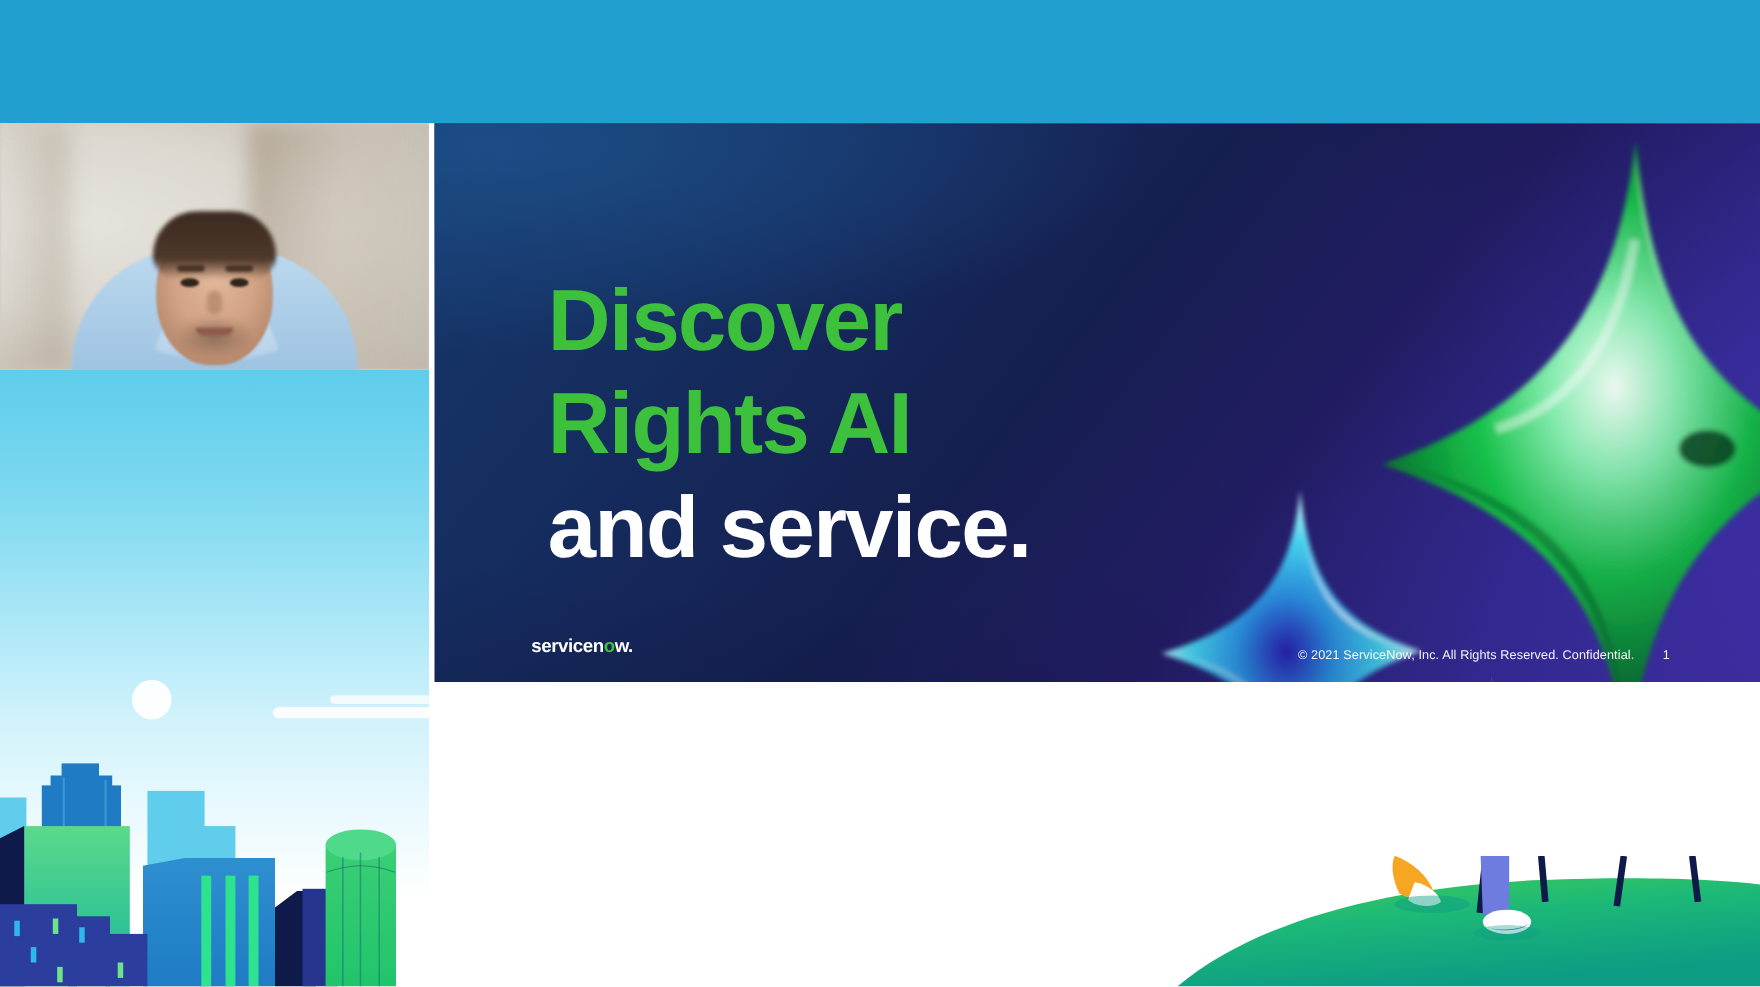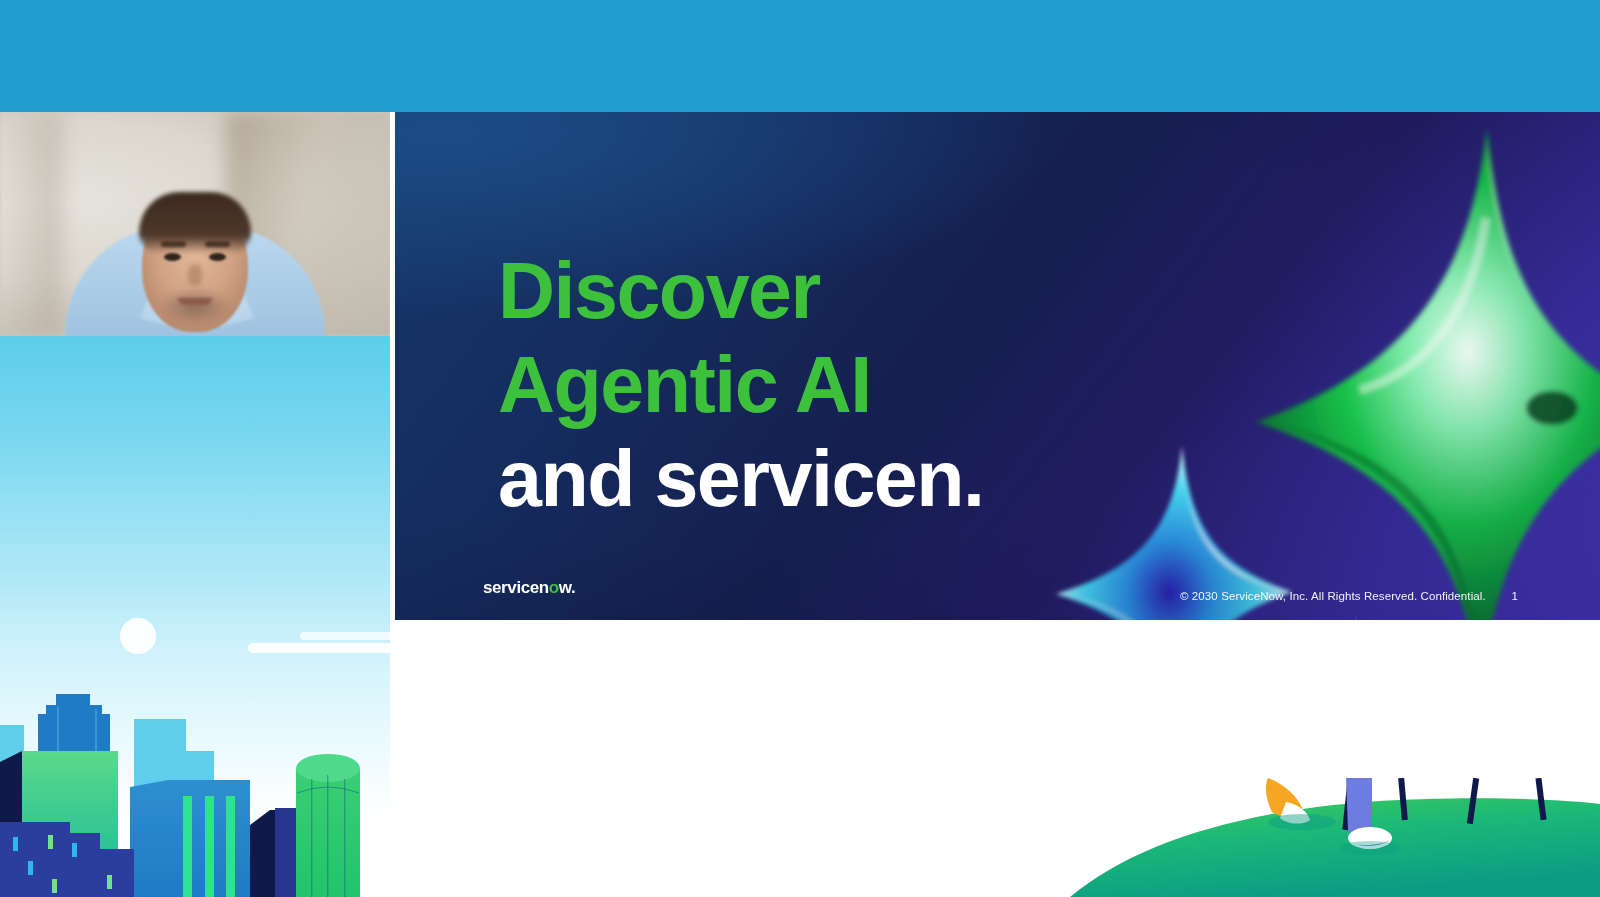--- a/index.html
+++ b/index.html
@@ -301,27 +301,27 @@
       <path d="M50 2 C54 34 66 48 94 54 C66 62 54 76 48 102 C44 76 30 62 2 54 C32 46 46 32 50 2 Z" fill="#CBD8FF"></path>
     </svg>
     <svg class="spk" id="spkFaint3" viewBox="0 0 74 80">
       <path d="M38 2 C41 26 51 37 72 42 C51 47 41 58 37 78 C34 58 23 47 2 42 C25 37 35 26 38 2 Z" fill="#CBD8FF"></path>
     </svg>
 
     <div class="vignette"></div>
 
     <div id="headline">
       <span class="ln green">Discover</span>
-      <span class="ln green">Agentic AI</span>
-      <span class="ln white">and servicen.</span>
+      <span class="ln green">Rights AI</span>
+      <span class="ln white">and service.</span>
     </div>
 
     <div id="snLogo"><span>servicen</span><span class="o">o</span><span>w</span><span class="dot">.</span></div>
 
-    <div id="copyright">© 2030 ServiceNow, Inc. All Rights Reserved. Confidential.</div>
+    <div id="copyright">© 2021 ServiceNow, Inc. All Rights Reserved. Confidential.</div>
     <div id="pageNum">1</div>
   </div>
 
   <div id="bottomIllo">
     <svg viewBox="0 0 530 119" preserveAspectRatio="none">
       <defs>
         <linearGradient id="hillG" x1="0" y1="0" x2="0.4" y2="1">
           <stop offset="0" stop-color="#3FCB57"></stop>
           <stop offset="0.45" stop-color="#1CB878"></stop>
           <stop offset="1" stop-color="#0C9C84"></stop>

